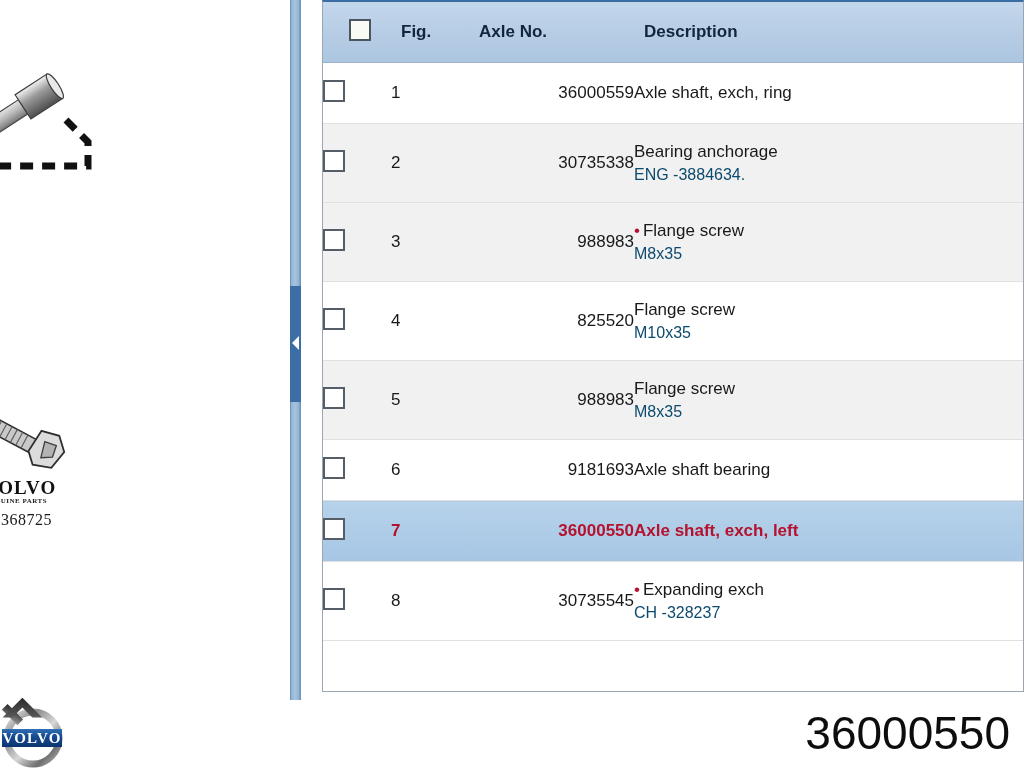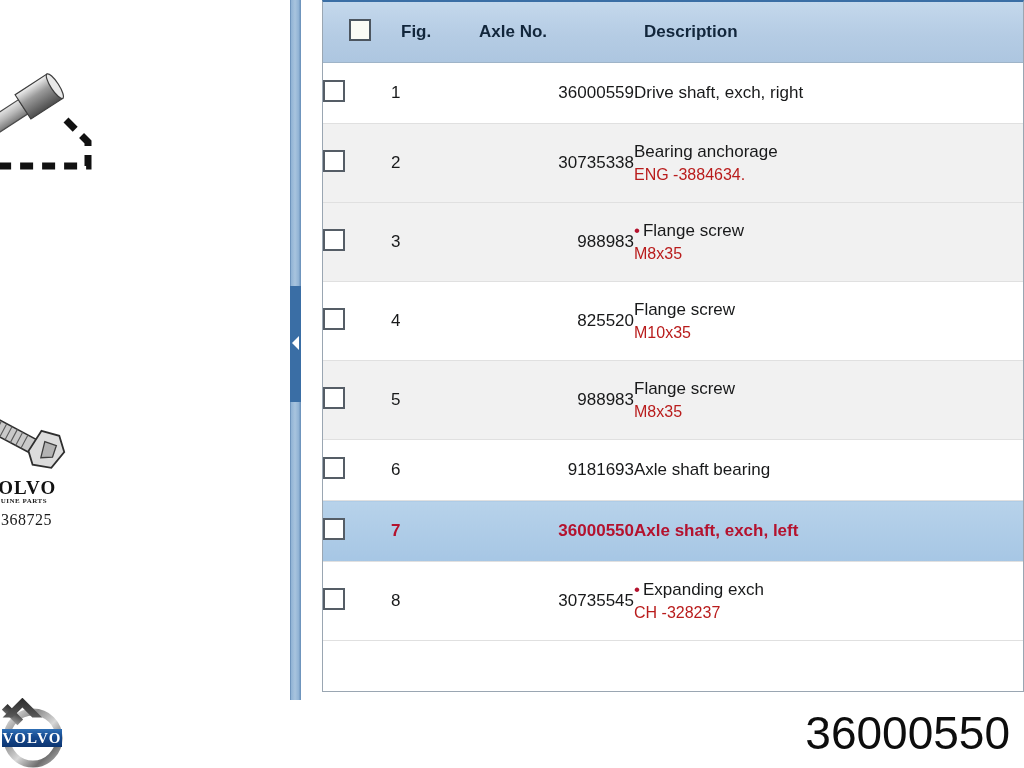--- a/index.html
+++ b/index.html
@@ -189,21 +189,21 @@
   .desc-main {
     display: block;
     font-size: 17px;
     line-height: 1.15;
     color: inherit;
   }
   .desc-sub {
     display: block;
     font-size: 16px;
     line-height: 1.2;
-    color: #b91c1c;
+    color: #0c4a6e;
     margin-top: 3px;
   }
   tr.selected .desc-main { color: #b4122e; }
 
   .bullet {
     color: #b4122e;
     font-size: 17px;
     margin-right: 3px;
   }
 
@@ -303,21 +303,21 @@
           <th class="th-part">Axle No.</th>
           <th class="th-desc">Description</th>
         </tr>
       </thead>
       <tbody id="parts-body">
           <tr class="plain row-h1">
             <td class="cell-check"><span class="chk"></span></td>
             <td class="cell-fig">1</td>
             <td class="cell-part">36000559</td>
             <td class="cell-desc">
-              <span class="desc-main"><span>Drive shaft, exch, right</span></span>
+              <span class="desc-main"><span>Axle shaft, exch, ring</span></span>
             </td>
           </tr>
           <tr class="alt row-h2">
             <td class="cell-check"><span class="chk"></span></td>
             <td class="cell-fig">2</td>
             <td class="cell-part">30735338</td>
             <td class="cell-desc">
               <span class="desc-main"><span>Bearing anchorage</span></span>
               <span class="desc-sub">ENG -3884634.</span>
             </td>

